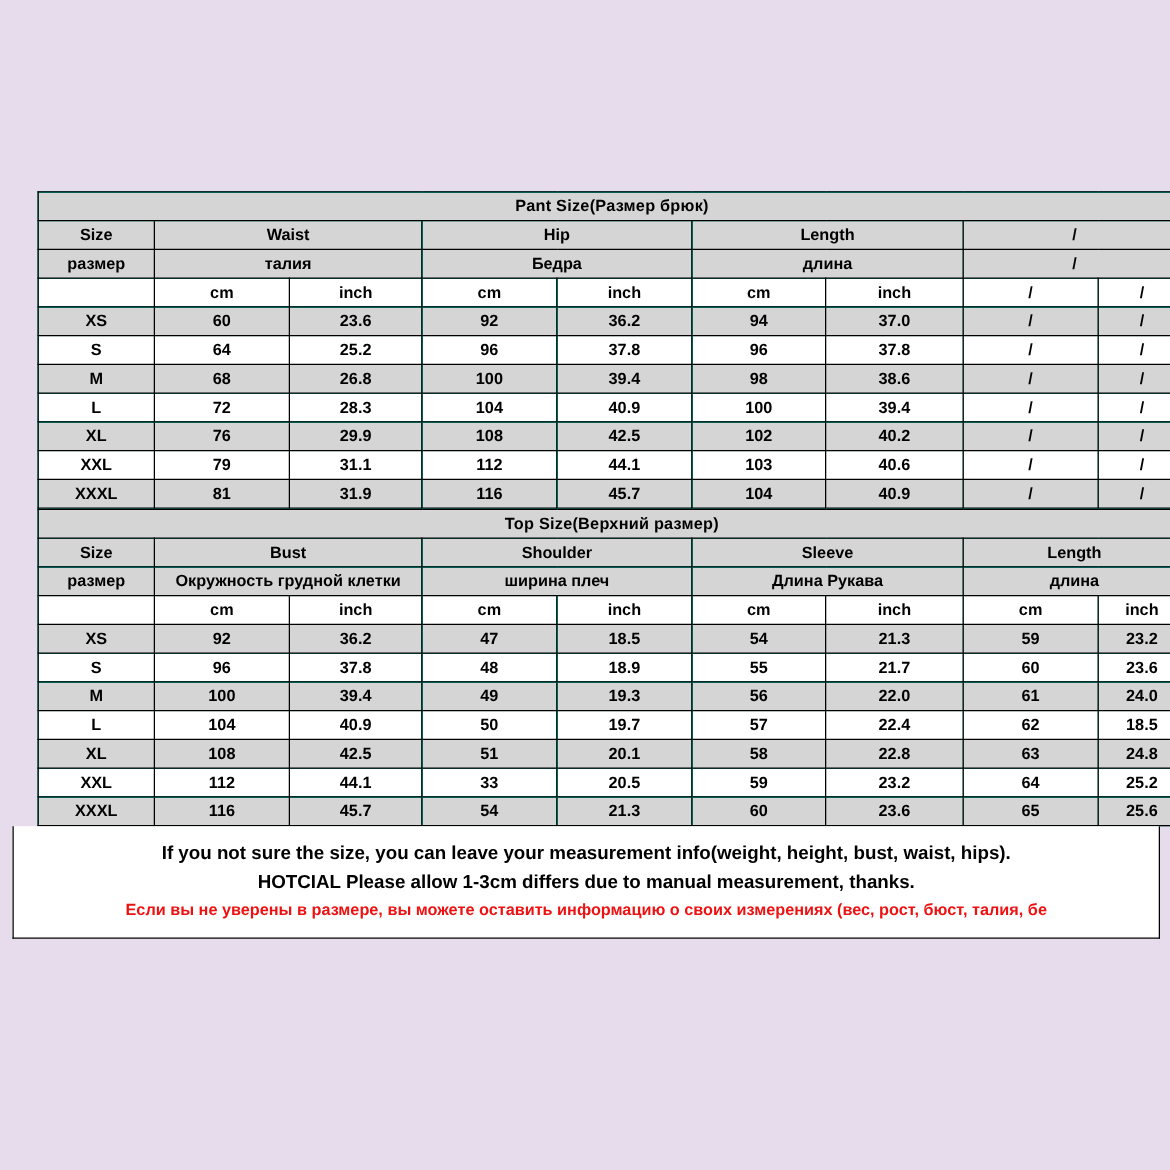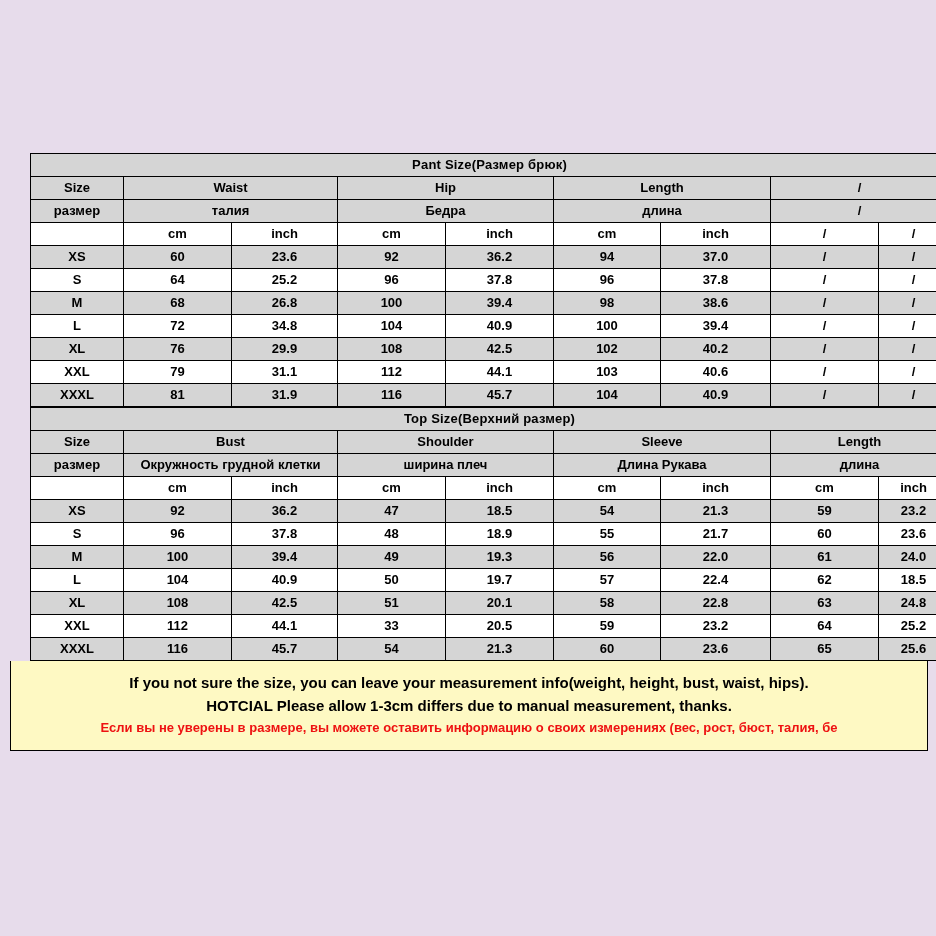--- a/index.html
+++ b/index.html
@@ -66,21 +66,21 @@
 
   .gray  { background: #d5d5d5; }
   .white { background: #ffffff; }
 
   .hdr { background: #d5d5d5; }
 
   .small-ru { font-size: 12px; }
 
   .footer-box {
     width: 918px;
-    background: #fef9c3;
+    background: #ffffff;
     border: 1px solid #000000;
     border-top: none;
     box-sizing: border-box;
     padding: 10px 6px 12px 6px;
     text-align: center;
   }
 
   .foot-line {
     font-size: 15px;
     font-weight: bold;
@@ -178,21 +178,21 @@
         <td class="gray">100</td>
         <td class="gray">39.4</td>
         <td class="gray">98</td>
         <td class="gray">38.6</td>
         <td class="gray">/</td>
         <td class="gray">/</td>
       </tr>
       <tr class="white">
         <td class="white">L</td>
         <td class="white">72</td>
-        <td class="white">34.8</td>
+        <td class="white">28.3</td>
         <td class="white">104</td>
         <td class="white">40.9</td>
         <td class="white">100</td>
         <td class="white">39.4</td>
         <td class="white">/</td>
         <td class="white">/</td>
       </tr>
       <tr class="gray">
         <td class="gray">XL</td>
         <td class="gray">76</td>

